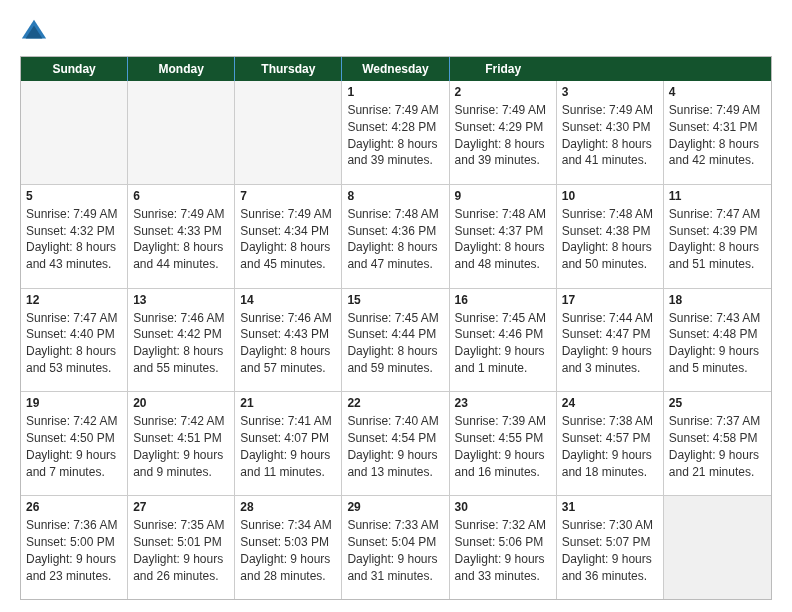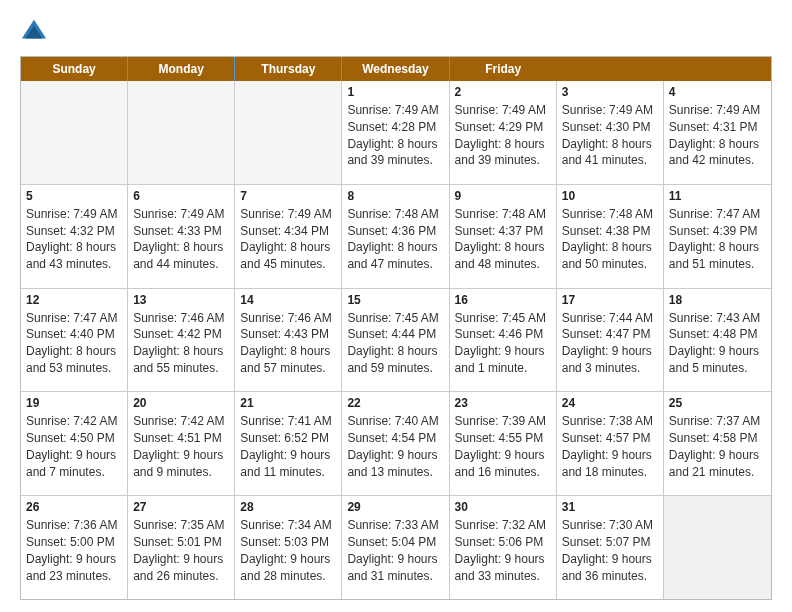--- a/index.html
+++ b/index.html
@@ -56,21 +56,21 @@
       color: #222;
       line-height: 1.1;
     }
     .subtitle {
       font-size: 15px;
       color: #444;
     }
     .cal-header-row {
       display: grid;
       grid-template-columns: repeat(7, 1fr);
-      background: #a16207;
+      background: #14532d;
     }
     .cal-header-cell {
       color: #fff;
       font-weight: bold;
       font-size: 12px;
       padding: 5px 4px;
       text-align: center;
       border-right: 1px solid #4a9ad4;
     }
     .cal-header-cell:last-child { border-right: none; }
@@ -285,21 +285,21 @@
           <div class="cal-cell">
             <div class="day-number">20</div>
             <div class="cell-text" style="white-space: pre-line;">Sunrise: 7:42 AM
 Sunset: 4:51 PM
 Daylight: 9 hours
 and 9 minutes.</div>
           </div>
           <div class="cal-cell">
             <div class="day-number">21</div>
             <div class="cell-text" style="white-space: pre-line;">Sunrise: 7:41 AM
-Sunset: 6:52 PM
+Sunset: 4:07 PM
 Daylight: 9 hours
 and 11 minutes.</div>
           </div>
           <div class="cal-cell">
             <div class="day-number">22</div>
             <div class="cell-text" style="white-space: pre-line;">Sunrise: 7:40 AM
 Sunset: 4:54 PM
 Daylight: 9 hours
 and 13 minutes.</div>
           </div>

